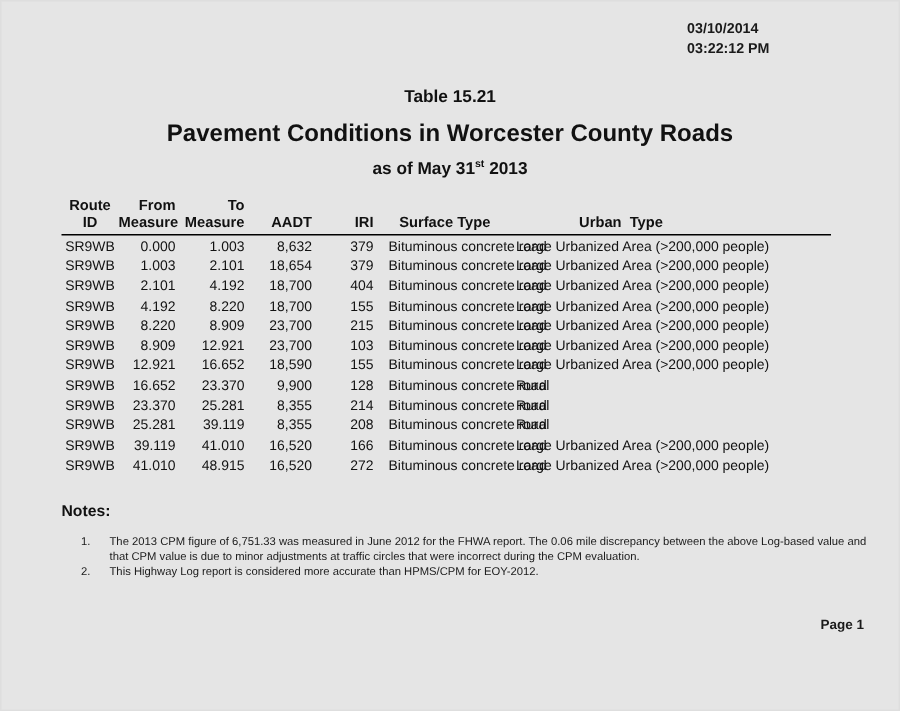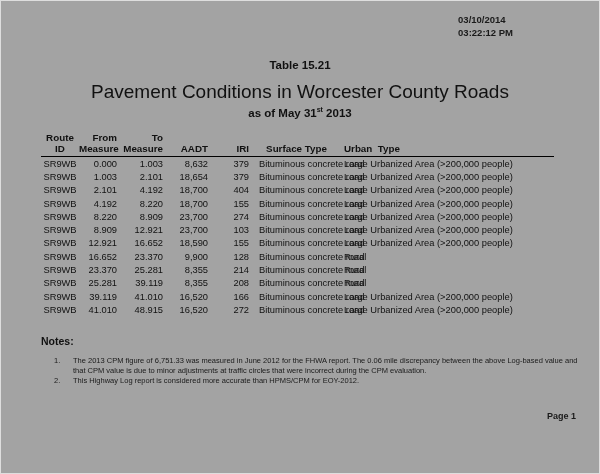--- a/index.html
+++ b/index.html
@@ -6,38 +6,38 @@
   body{
     width:600px;height:474px;
     background:#ffffff;
     font-family:"Liberation Sans",sans-serif;
     color:#111111;
     position:relative;
     overflow:hidden;
   }
   .page{
     position:absolute;inset:0;
-    background:#a3a3a3;
+    background:#e5e5e5;
     border:1px solid #dedede;
     box-sizing:border-box;
   }
   
   .print-info{
     position:absolute;top:13px;right:86px;
     font-size:9.5px;font-weight:700;line-height:12.5px;
     color:#1a1a1a;text-align:left;
   }
   
   .table-number{
     position:absolute;top:58px;left:0;width:100%;
     text-align:center;font-size:11.5px;font-weight:700;
   }
   .main-title{
     position:absolute;top:80px;left:0;width:100%;
-    text-align:center;font-size:19px;font-weight:400;
+    text-align:center;font-size:16px;font-weight:700;
   }
   .as-of{
     position:absolute;top:105px;left:0;width:100%;
     text-align:center;font-size:11.5px;font-weight:700;
   }
   .as-of sup{font-size:7px;}
   
   .hl-table{
     position:absolute;left:40px;top:131px;width:513px;
   }
@@ -53,21 +53,21 @@
     height:13.3px;font-size:9.3px;white-space:nowrap;
   }
   .c1{width:38px;text-align:center;flex:none;}
   .c2{width:38px;text-align:right;flex:none;}
   .c3{width:46px;text-align:right;flex:none;}
   .c4{width:45px;text-align:right;flex:none;}
   .c5{width:41px;text-align:right;flex:none;}
   .c6{width:95px;text-align:left;padding-left:10px;box-sizing:border-box;flex:none;}
   .c7{width:210px;text-align:left;flex:none;}
   .thead .c6{text-align:center;padding-left:0;}
-  .thead .c7{text-align:left;padding-right:70px;box-sizing:border-box;}
+  .thead .c7{text-align:center;padding-right:70px;box-sizing:border-box;}
   
   .notes-heading{
     position:absolute;left:40px;top:334px;
     font-size:10.5px;font-weight:700;
   }
   .notes-list{
     position:absolute;left:53px;top:355px;width:528px;
     font-size:7.5px;line-height:10px;color:#1a1a1a;
   }
   .note-item{display:flex;}
@@ -163,21 +163,21 @@
     <span class="c5">155</span>
     <span class="c6">Bituminous concrete road</span>
     <span class="c7">Large Urbanized Area (&gt;200,000 people)</span>
   </div>
 
   <div class="trow">
     <span class="c1">SR9WB</span>
     <span class="c2">8.220</span>
     <span class="c3">8.909</span>
     <span class="c4">23,700</span>
-    <span class="c5">274</span>
+    <span class="c5">215</span>
     <span class="c6">Bituminous concrete road</span>
     <span class="c7">Large Urbanized Area (&gt;200,000 people)</span>
   </div>
 
   <div class="trow">
     <span class="c1">SR9WB</span>
     <span class="c2">8.909</span>
     <span class="c3">12.921</span>
     <span class="c4">23,700</span>
     <span class="c5">103</span>

